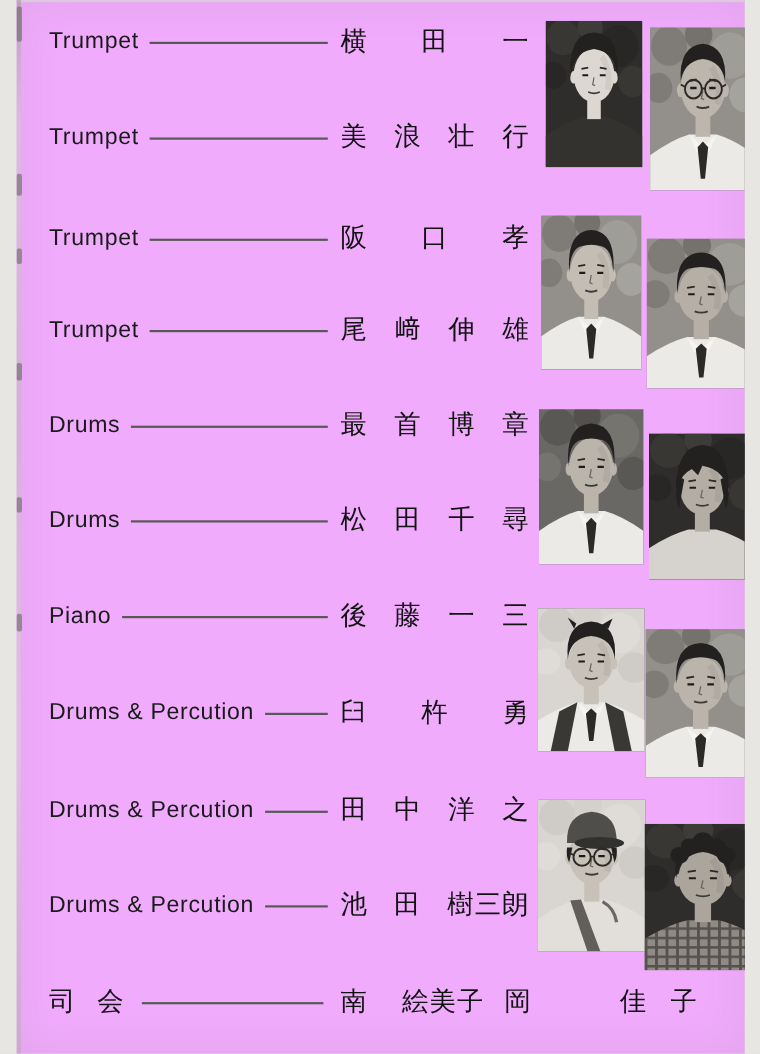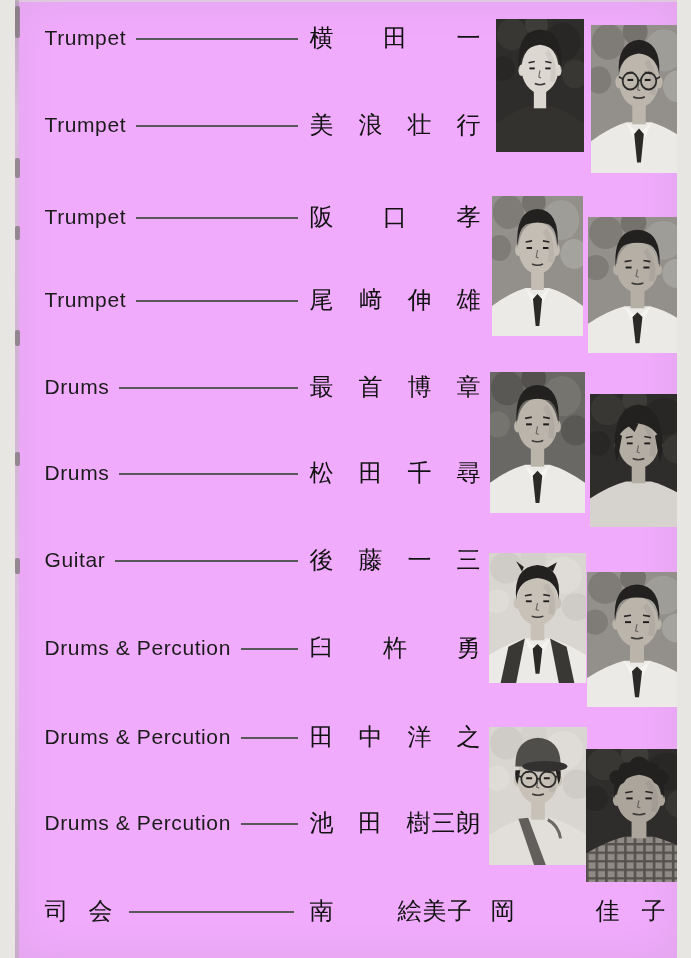--- a/index.html
+++ b/index.html
@@ -33,21 +33,21 @@
   .r5{top:458px}.r6{top:545px}.r7{top:633px}.r8{top:722px}.r9{top:808px}
   
   .mc-row{
     position:absolute; left:30px; top:895px; width:625px; height:32px;
     display:flex; align-items:center;
   }
   .mc-role{display:flex; gap:20px; font-size:24px; color:#141414; flex:0 0 auto; line-height:1;}
   .mc-leader{flex:1 1 auto; height:0; border-top:2px solid #585858; margin:2px 16px 0 16px;}
   .mc-names{flex:0 0 360px; display:flex; align-items:center; font-size:24px; color:#121212; line-height:1;}
   .mc-c0{margin-left:0}
-  .mc-c1{margin-left:64px; letter-spacing:1px}
+  .mc-c1{margin-left:32px; letter-spacing:1px}
   .mc-c2{margin-left:18px}
   .mc-c3{margin-left:81px}
   .mc-c4{margin-left:22px}
   
   .portrait{position:absolute; overflow:hidden; background:#888;}
   .portrait svg{display:block; width:100%; height:100%;}
   .ph0{left:481px; top:19px;  width:88px;  height:133px;}
   .ph1{left:576px; top:25px;  width:96px;  height:148px;}
   .ph2{left:477px; top:196px; width:91px;  height:140px;}
   .ph3{left:573px; top:217px; width:99px;  height:136px;}
@@ -137,21 +137,21 @@
         <span class="instrument-label">Drums</span>
         <div class="leader-line"></div>
         <div class="member-name">
           <span class="name-cell">松</span>
           <span class="name-cell">田</span>
           <span class="name-cell">千</span>
           <span class="name-cell">尋</span>
         </div>
       </div>
       <div class="member-row r6">
-        <span class="instrument-label">Guitar</span>
+        <span class="instrument-label">Piano</span>
         <div class="leader-line"></div>
         <div class="member-name">
           <span class="name-cell">後</span>
           <span class="name-cell">藤</span>
           <span class="name-cell">一</span>
           <span class="name-cell">三</span>
         </div>
       </div>
       <div class="member-row r7">
         <span class="instrument-label">Drums &amp; Percution</span>

